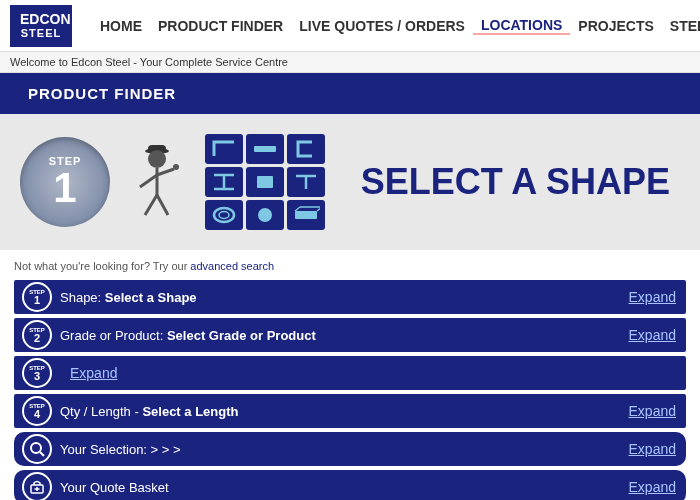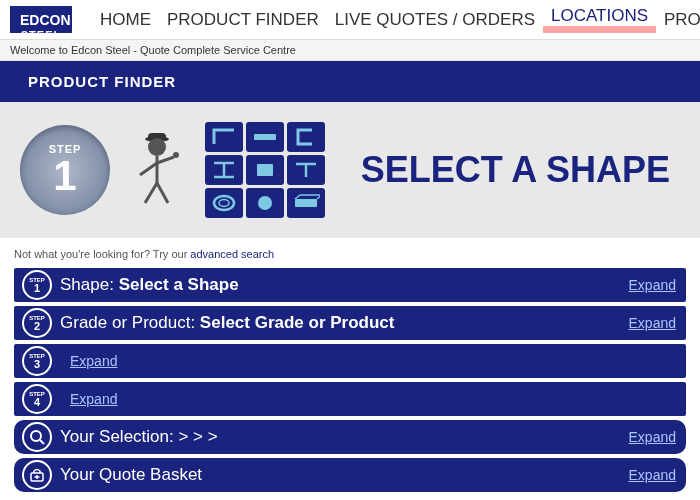--- a/index.html
+++ b/index.html
@@ -1,25 +1,25 @@
 <!DOCTYPE html>
 <html><head>
   <meta charset="utf-8">
   <style>
     * { box-sizing: border-box; margin: 0; padding: 0; }
     body { font-family: Arial, sans-serif; font-size: 12px; background: #f0f0f0; width: 700px; overflow-x: hidden; }
 
     
-    .header { background: #fff; display: flex; padding: 6px 10px; border-bottom: 1px solid #ddd; height: 40px; }
+    .header { background: #fff; display: flex; align-items: center; padding: 6px 10px; border-bottom: 1px solid #ddd; height: 52px; }
     .logo { background: #1a237e; color: #fff; font-weight: bold; font-size: 14px; padding: 4px 8px; line-height: 1.2; border: 2px solid #1a237e; margin-right: 20px; min-width: 62px; text-align: center; }
     .logo span { display: block; }
     .logo .steel { font-size: 11px; letter-spacing: 1px; }
     nav { display: flex; align-items: center; gap: 0; }
-    nav a { text-decoration: none; color: #333; font-size: 17px; font-weight: 400; padding: 0 8px; white-space: nowrap; text-transform: uppercase; }
-    nav a.active { color: #1a237e; border-bottom: 7px solid #fca5a5; }
+    nav a { text-decoration: none; color: #333; font-size: 14px; font-weight: 700; padding: 0 8px; white-space: nowrap; text-transform: uppercase; }
+    nav a.active { color: #1a237e; border-bottom: 2px solid #fca5a5; }
 
     
     .welcome-bar { background: #f5f5f5; border-bottom: 1px solid #e0e0e0; padding: 4px 10px; font-size: 11px; color: #333; }
 
     
     .pf-header { background: #1a237e; color: #fff; font-size: 15px; font-weight: bold; padding: 6px 14px; display: inline-block; letter-spacing: 1px; clip-path: polygon(0 0, 95% 0, 100% 100%, 0 100%); margin: 0; }
     .pf-header-wrap { background: #1a237e; padding: 6px 0 6px 14px; display: flex; }
 
     
     .hero { background: #e8e8e8; padding: 20px 20px; display: flex; align-items: center; gap: 20px; min-height: 130px; }
@@ -36,21 +36,21 @@
     .steps-section { background: #fff; padding: 10px 14px; }
     .steps-intro { font-size: 11px; color: #333; margin-bottom: 8px; display: flex; justify-content: space-between; align-items: center; }
     .steps-intro a { color: #1a237e; text-decoration: none; }
     .steps-intro .adv-search { font-size: 11px; color: #555; }
     .steps-intro .adv-search a { color: #1a237e; margin-top: 48px; }
 
     .step-row { display: flex; align-items: center; background: #1a237e; color: #fff; margin-bottom: 4px; border-radius: 2px; min-height: 34px; padding: 0; cursor: pointer; }
     .step-badge { background: #1a237e; border: 2px solid #fff; border-radius: 50%; width: 30px; height: 30px; display: flex; flex-direction: column; align-items: center; justify-content: center; margin: 0 8px; flex-shrink: 0; font-size: 7px; font-weight: bold; line-height: 1; }
     .step-badge .s { font-size: 6px; text-transform: uppercase; }
     .step-badge .n { font-size: 11px; font-weight: bold; }
-    .step-row-label { flex: 1; font-size: 17px; padding: 2px 0; }
+    .step-row-label { flex: 1; font-size: 13px; padding: 2px 0; }
     .step-row-label .bold { font-weight: bold; }
     .step-row-expand { font-size: 14px; padding: 0 10px; color: #aac4ff; white-space: nowrap; text-decoration: underline; }
 
     .icon-row { display: flex; align-items: center; background: #1a237e; color: #fff; margin-bottom: 4px; border-radius: 10px; min-height: 34px; padding: 0; cursor: pointer; }
     .icon-circle { background: #1a237e; border: 2px solid #fff; border-radius: 50%; width: 30px; height: 30px; display: flex; align-items: center; justify-content: center; margin: 0 8px; flex-shrink: 0; }
 
     
     .stick-svg { width: 55px; height: 90px; }
   </style>
 </head>
@@ -68,21 +68,21 @@
     <a href="#" class="active">LOCATIONS</a>
     <a href="#">PROJECTS</a>
     <a href="#">STEEL</a>
     <a href="#">RURAL</a>
     <a href="#">ABOUT US</a>
 
   </nav>
 </div>
 
 <div class="welcome-bar">
-  <span>Welcome to Edcon Steel - Quote Complete Service Centre</span>
+  <span>Welcome to Edcon Steel - Your Complete Service Centre</span>
 </div>
 
 <div class="pf-header-wrap">
   <div class="pf-header">PRODUCT FINDER</div>
 </div>
 
 <div class="hero">
   <div class="step-circle">
     <span class="step-text">STEP</span>
     <span class="step-num">1</span>
@@ -204,20 +204,24 @@
       <span class="s">STEP</span>
       <span class="n">3</span>
     </div>
     <span class="step-row-expand">Expand</span>
   </div>
 
   <div class="step-row">
     <div class="step-badge">
       <span class="s">STEP</span>
       <span class="n">4</span>
+    </div>
+    <div class="step-row-label">
+      <span>Qty / Length -</span>
+      <span class="bold">Select a Length</span>
     </div>
     <span class="step-row-expand">Expand</span>
   </div>
 
   <div class="icon-row">
     <div class="icon-circle">
       <svg width="16" height="16" viewBox="0 0 16 16" xmlns="http://www.w3.org/2000/svg">
         <circle cx="7" cy="7" r="5" stroke="white" stroke-width="2" fill="none"></circle>
         <line x1="11" y1="11" x2="15" y2="15" stroke="white" stroke-width="2"></line>
       </svg>

